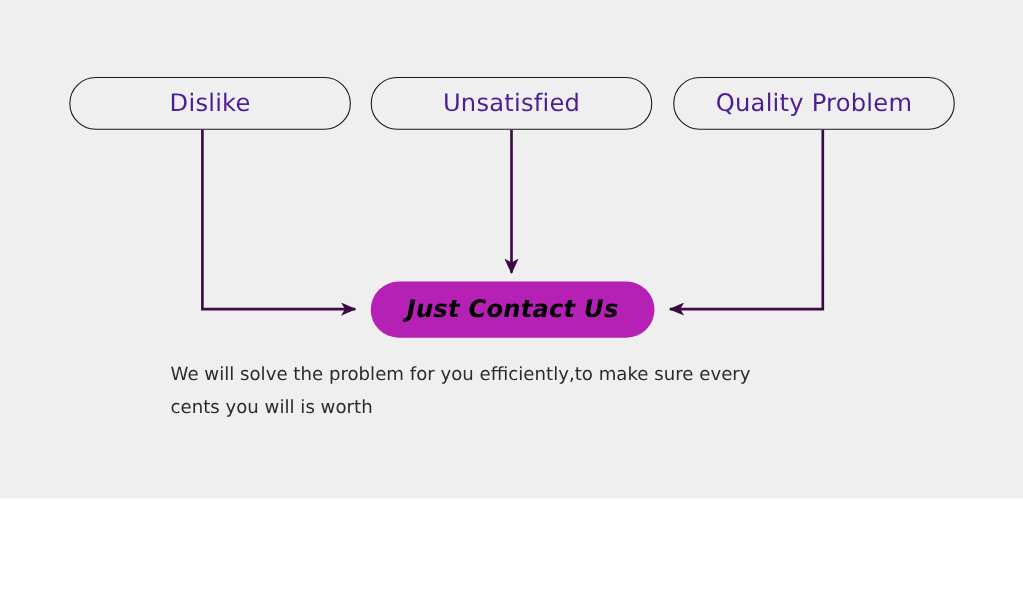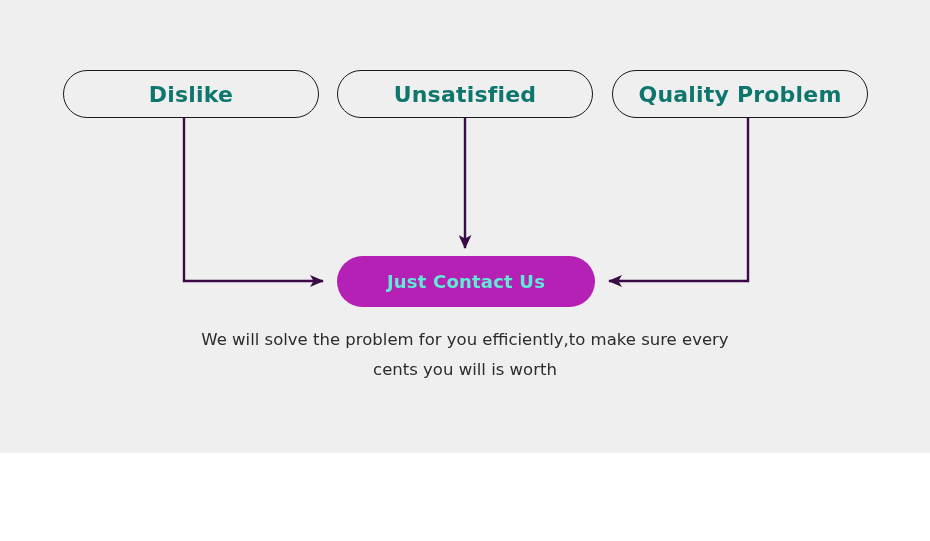--- a/index.html
+++ b/index.html
@@ -47,22 +47,22 @@
     box-sizing: border-box;
     border: 1.6px solid #1a1a1a;
     border-radius: 26px;
     background: #efefef;
     display: flex;
     align-items: center;
     justify-content: center;
   }
   .pill .pill-label {
     font-size: 22px;
-    font-weight: bold;
-    color: #0f766e;
+    font-weight: normal;
+    color: #4c1d95;
     letter-spacing: 0.2px;
     white-space: nowrap;
   }
 
   #box-dislike   { left: 63px;  top: 70px; width: 256px; }
   #box-unsat     { left: 337px; top: 70px; width: 256px; text-align: right; }
   #box-quality   { left: 612px; top: 70px; width: 256px; align-items: center; }
 
   
   #cta {
@@ -72,34 +72,34 @@
     width: 258px;
     height: 51px;
     border-radius: 26px;
     background: #b521b5;
     display: flex;
     align-items: center;
     justify-content: center;
     cursor: pointer;
   }
   #cta .cta-label {
-    font-size: 18px;
+    font-size: 22px;
     font-weight: bold;
-    color: #5eead4;
+    color: #000000;
     white-space: nowrap;
     letter-spacing: 0.2px;
+    font-style: italic;
   }
 
   
   #caption {
     position: absolute;
     left: 155px;
     top: 325px;
     width: 620px;
-    text-align: center;
     font-size: 16.5px;
     line-height: 30px;
     color: #2b2b2b;
   }
 </style>
 </head>
 <body>
 
 <div id="stage">
 

